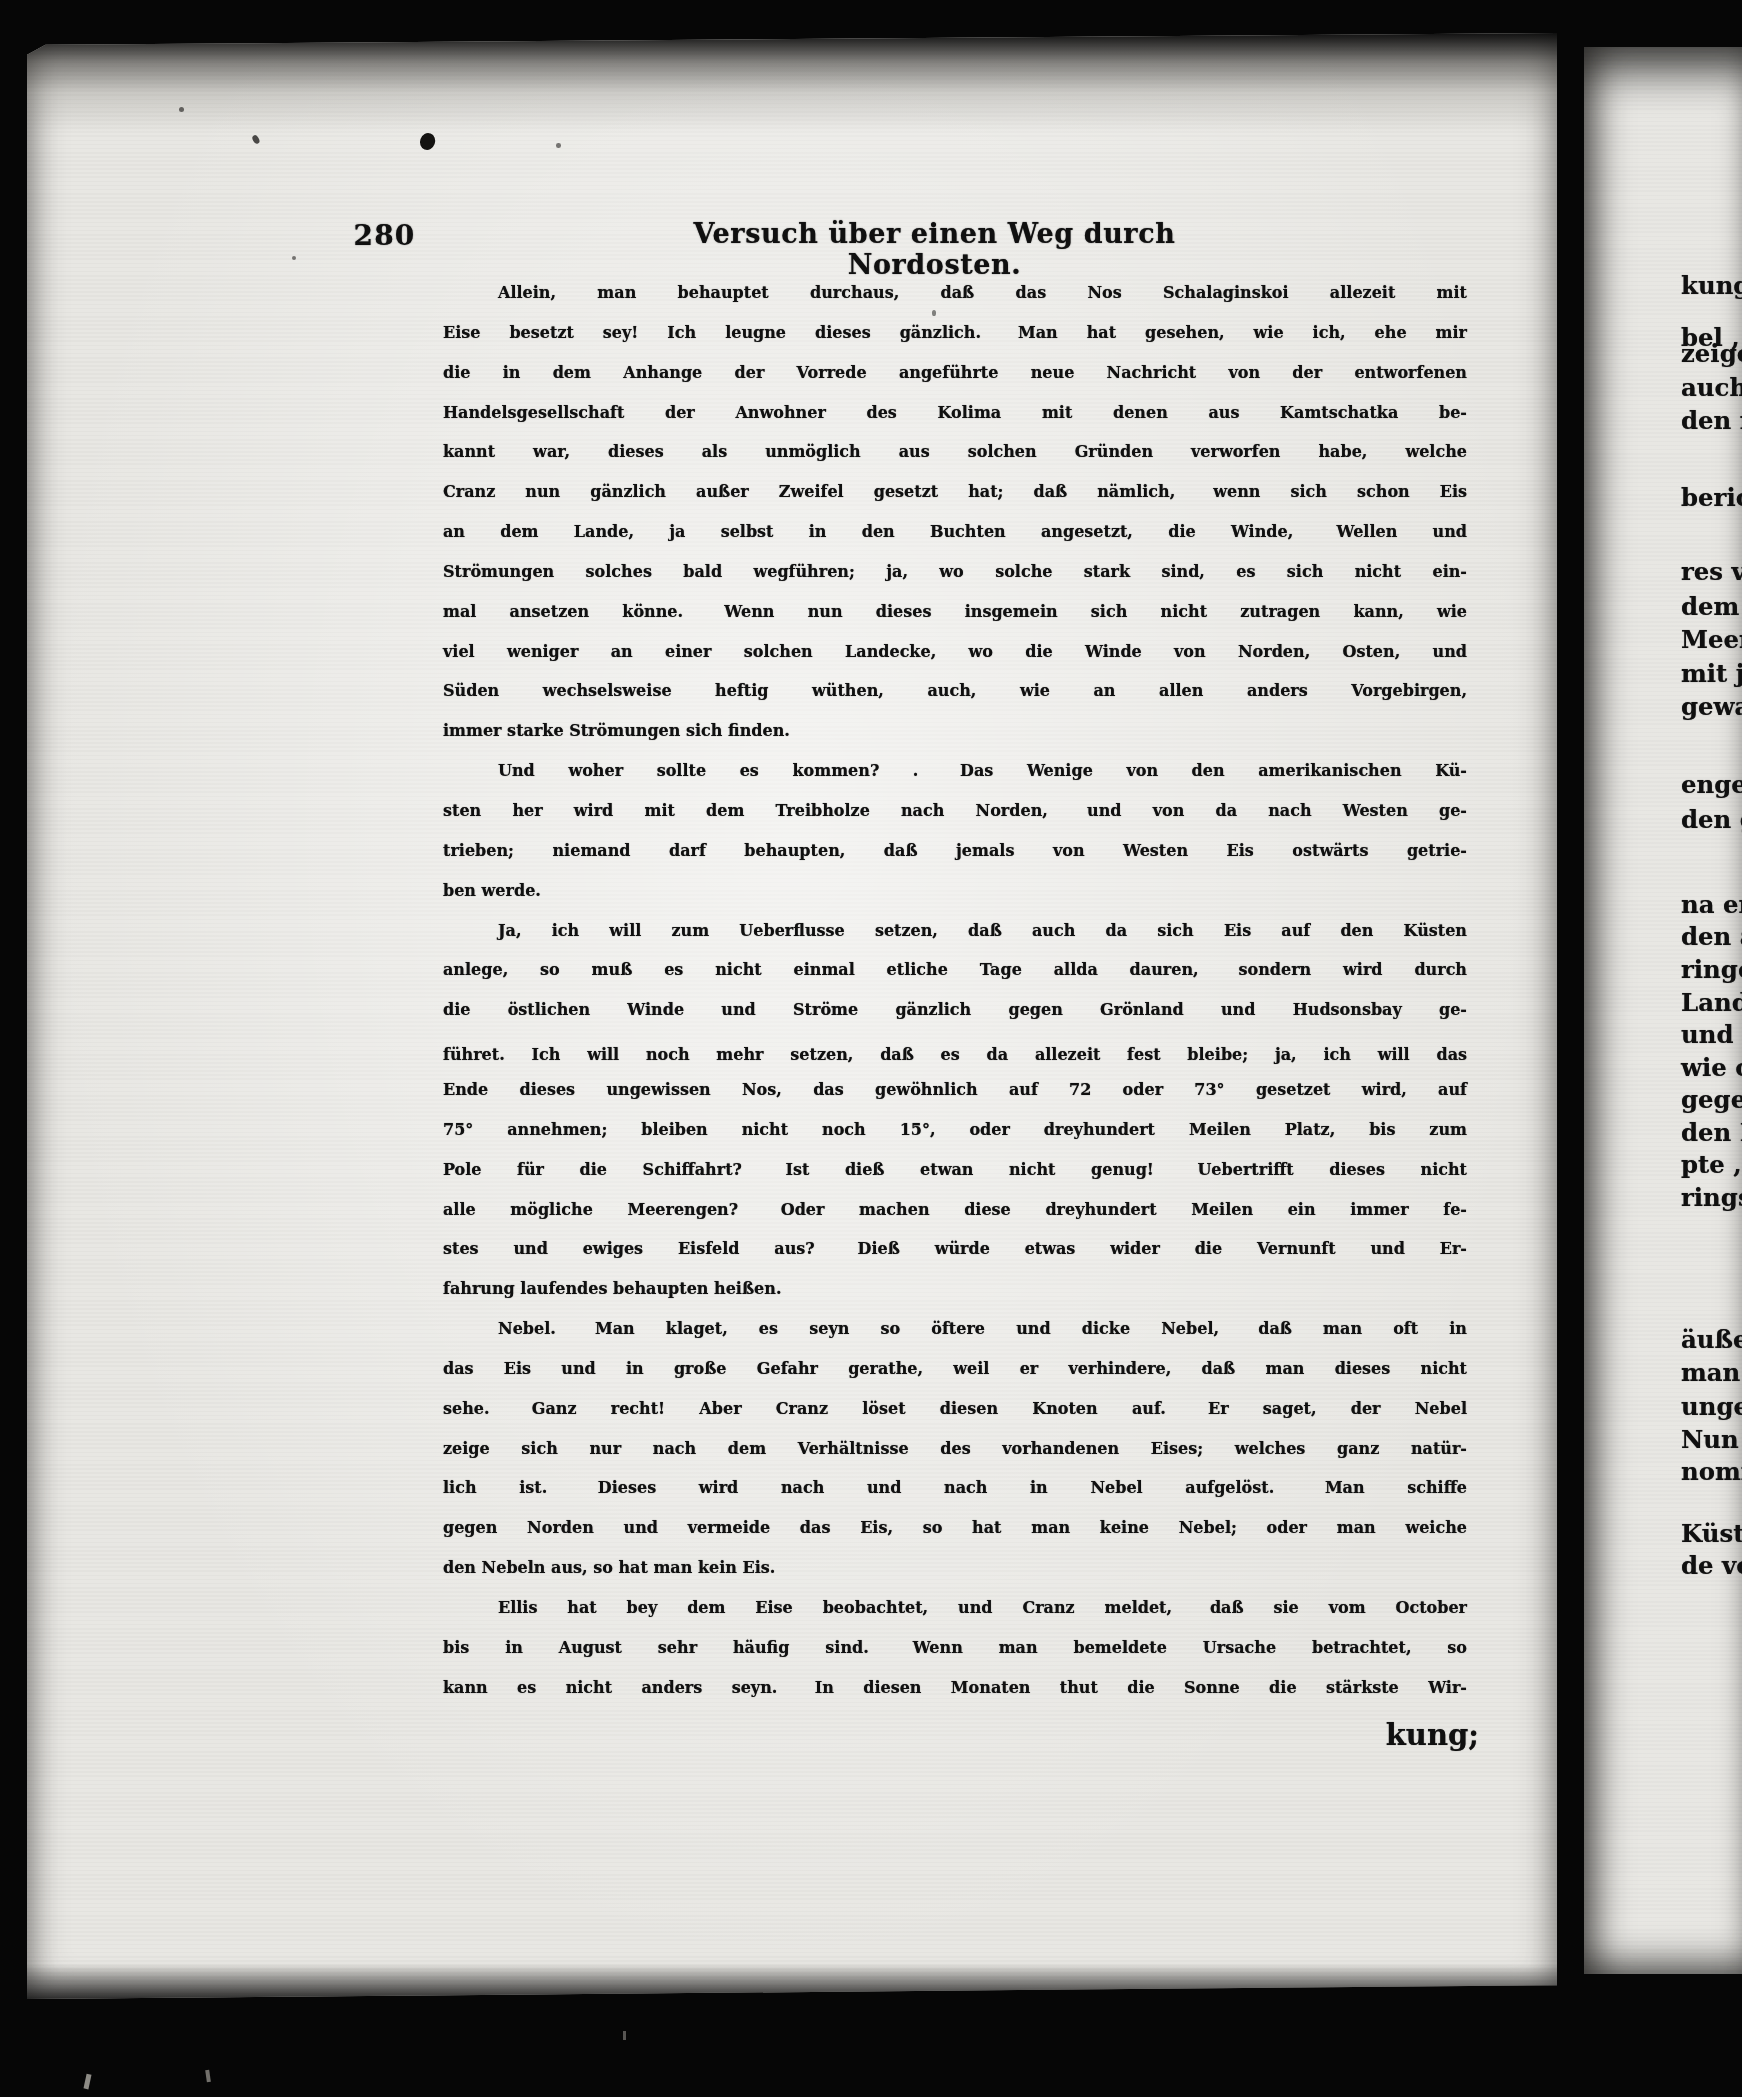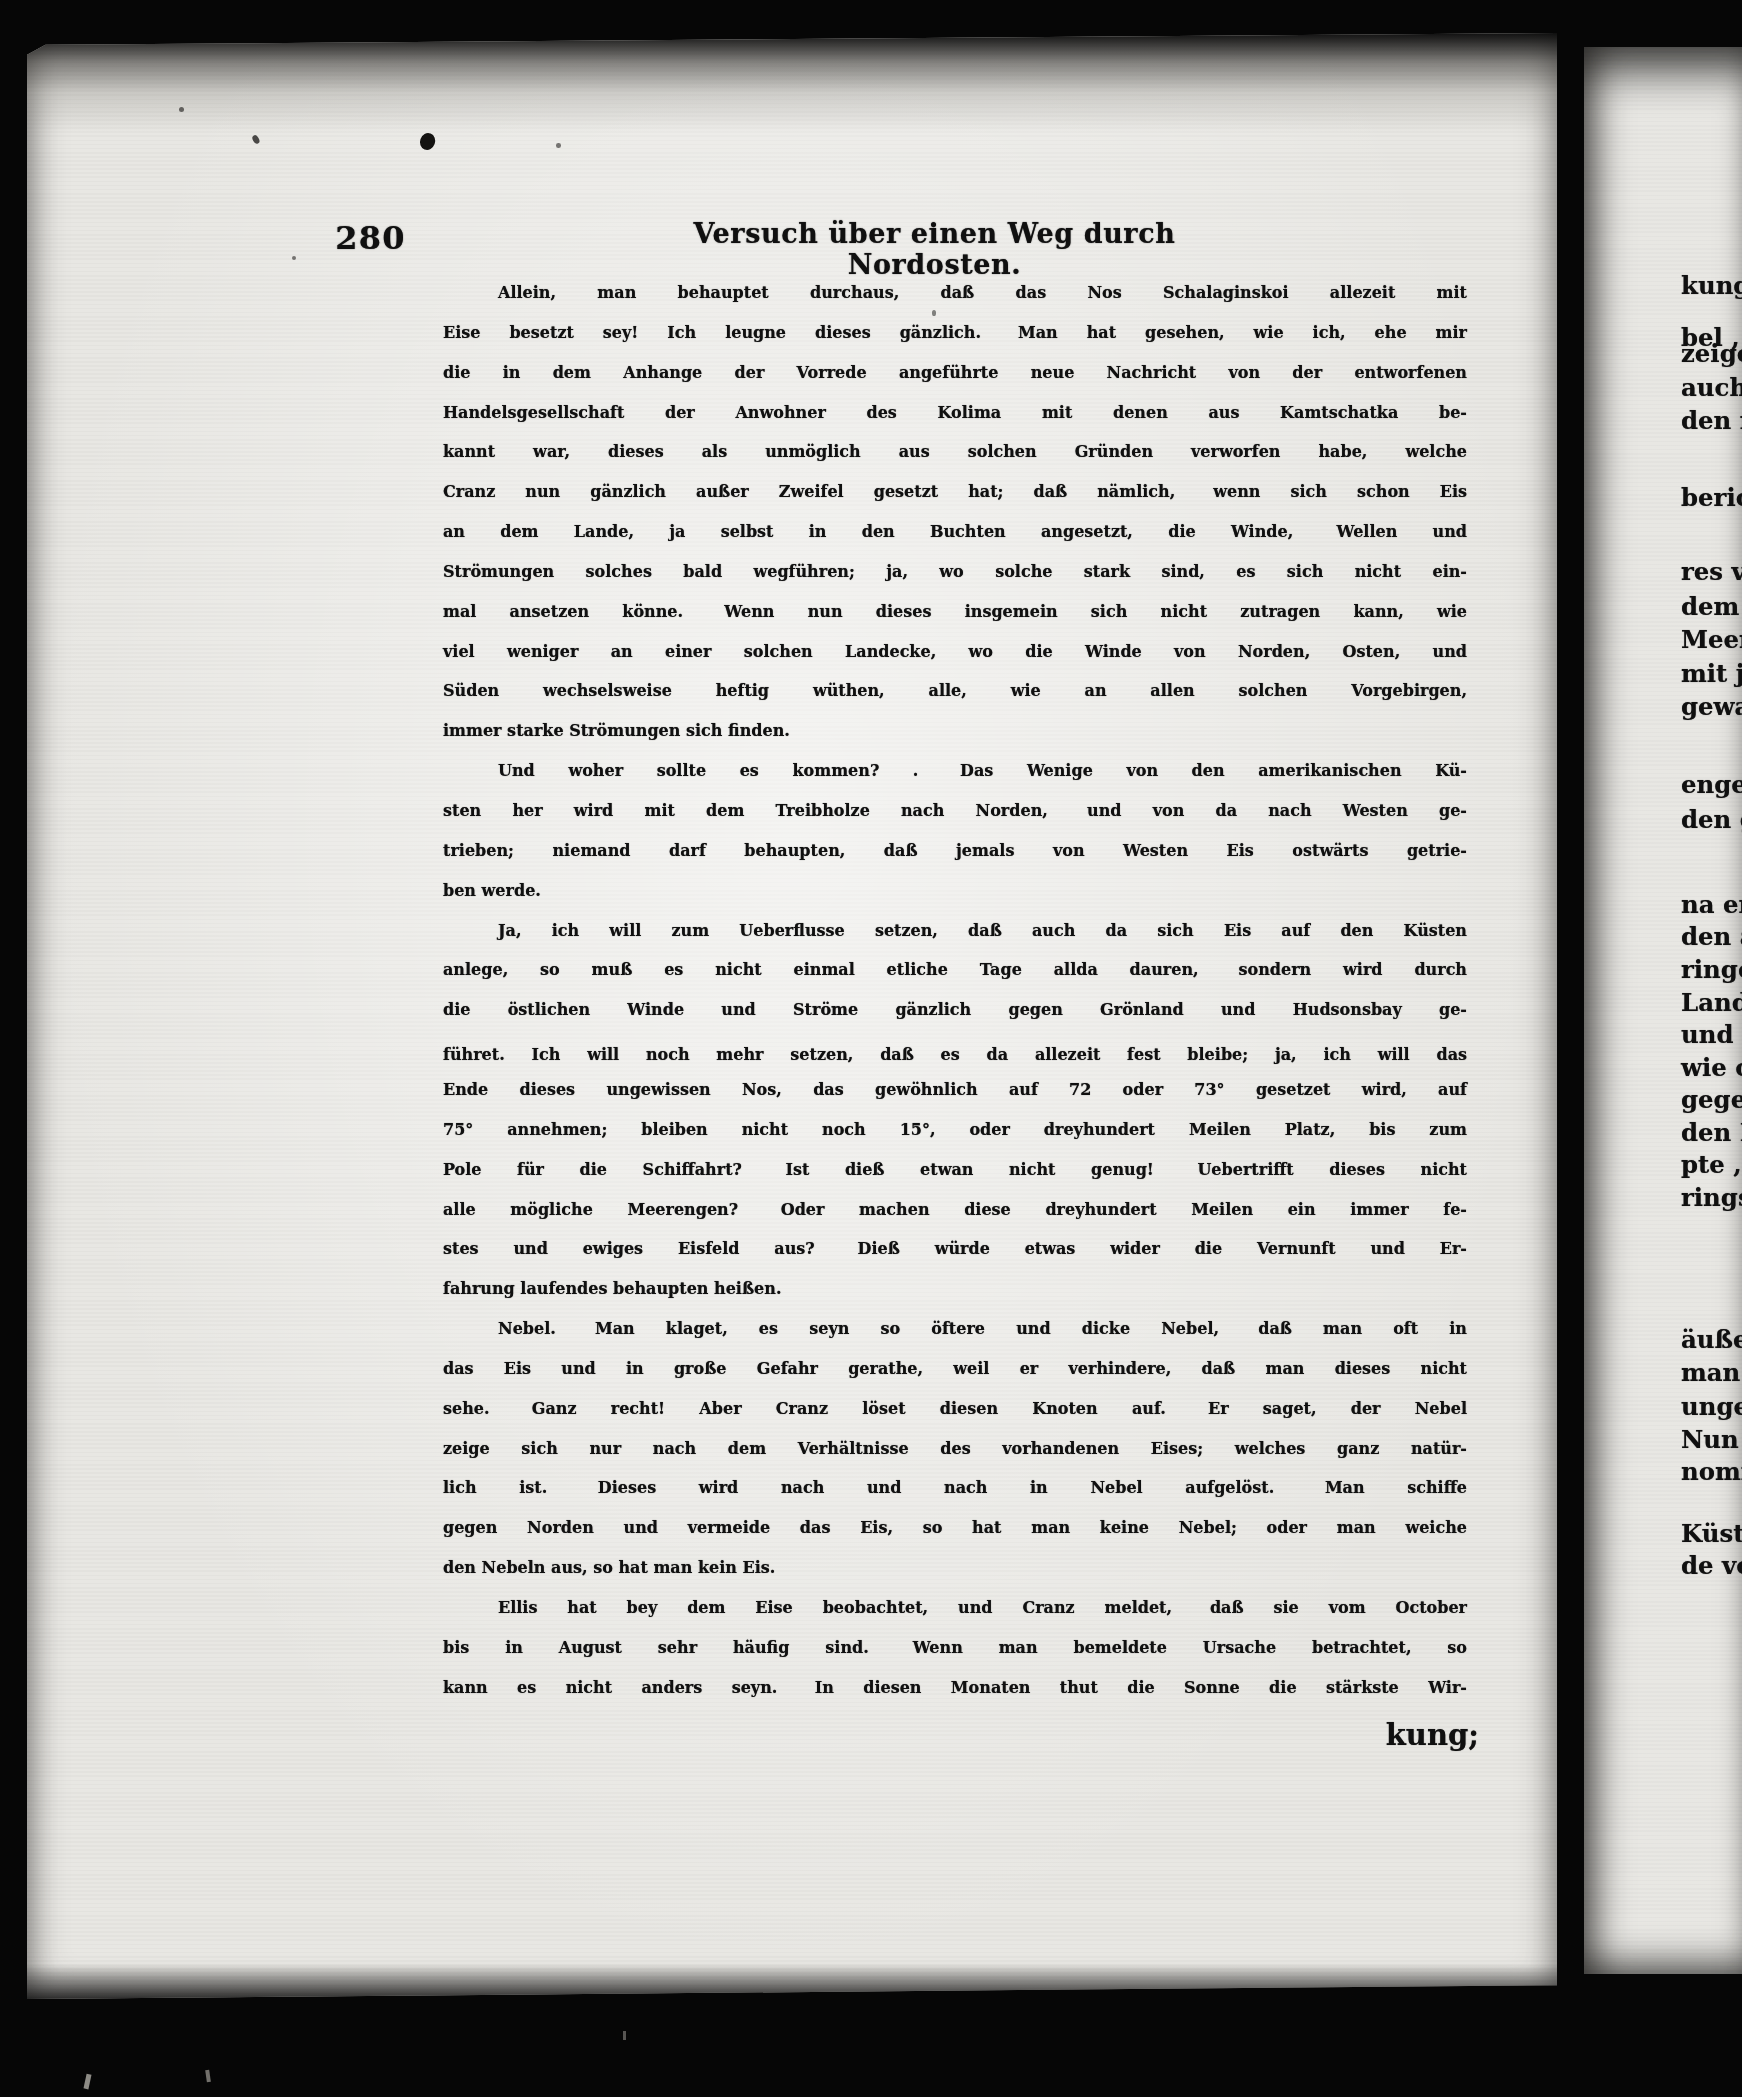--- a/index.html
+++ b/index.html
@@ -36,22 +36,22 @@
       rgba(110,108,102,.25) 60%, rgba(110,108,102,0) 100%);
     pointer-events:none;
   }
   .page::after{ 
     content:"";position:absolute;left:0;bottom:0;right:0;height:35px;
     background:linear-gradient(0deg, rgba(10,10,10,.8), rgba(10,10,10,0));
     pointer-events:none;
   }
   
   .pagenum{
-    position:absolute;left:297px;top:186px;width:93px;
-    font-size:32px;font-weight:700;color:var(--ink);
+    position:absolute;left:311px;top:186px;width:93px;
+    font-size:28px;font-weight:700;color:var(--ink);
     text-align:center;letter-spacing:1.2px;
     text-shadow:0 0 1.2px rgba(0,0,0,.7);
   }
   .runtitle{
     position:absolute;left:576px;top:185px;width:663px;
     font-size:27px;font-weight:700;color:var(--ink);
     text-align:center;letter-spacing:0.6px;
     text-shadow:0 0 1.2px rgba(0,0,0,.7);
   }
   
@@ -112,21 +112,21 @@
       <div class="line first" style="top: 250px;">Allein, man behauptet durchaus, daß das Nos Schalaginskoi allezeit mit</div>
       <div class="line" style="top: 290px;">Eise besetzt sey! Ich leugne dieses gänzlich.  Man hat gesehen, wie ich, ehe mir</div>
       <div class="line" style="top: 330px;">die in dem Anhange der Vorrede angeführte neue Nachricht von der entworfenen</div>
       <div class="line" style="top: 370px;">Handelsgesellschaft der Anwohner des Kolima mit denen aus Kamtschatka be-</div>
       <div class="line" style="top: 409px;">kannt war, dieses als unmöglich aus solchen Gründen verworfen habe, welche</div>
       <div class="line" style="top: 449px;">Cranz nun gänzlich außer Zweifel gesetzt hat; daß nämlich,  wenn sich schon Eis</div>
       <div class="line" style="top: 489px;">an dem Lande, ja selbst in den Buchten angesetzt, die Winde,  Wellen und</div>
       <div class="line" style="top: 529px;">Strömungen solches bald wegführen; ja, wo solche stark sind, es sich nicht ein-</div>
       <div class="line" style="top: 569px;">mal ansetzen könne.  Wenn nun dieses insgemein sich nicht zutragen kann, wie</div>
       <div class="line" style="top: 609px;">viel weniger an einer solchen Landecke, wo die Winde von Norden, Osten, und</div>
-      <div class="line" style="top: 648px;">Süden wechselsweise heftig wüthen, alle, wie an allen solchen Vorgebirgen,</div>
+      <div class="line" style="top: 648px;">Süden wechselsweise heftig wüthen, auch, wie an allen anders Vorgebirgen,</div>
       <div class="line lastline" style="top: 688px;">immer starke Strömungen sich finden.</div>
       <div class="line first" style="top: 728px;">Und woher sollte es kommen? .  Das Wenige von den amerikanischen Kü-</div>
       <div class="line" style="top: 808px;">trieben; niemand darf behaupten, daß jemals von Westen Eis ostwärts getrie-</div>
       <div class="line" style="top: 768px;">sten her wird mit dem Treibholze nach Norden,  und von da nach Westen ge-</div>
       <div class="line lastline" style="top: 848px;">ben werde.</div>
       <div class="line first" style="top: 888px;">Ja, ich will zum Ueberflusse setzen, daß auch da sich Eis auf den Küsten</div>
       <div class="line" style="top: 927px;">anlege, so muß es nicht einmal etliche Tage allda dauren,  sondern wird durch</div>
       <div class="line" style="top: 967px;">die östlichen Winde und Ströme gänzlich gegen Grönland und Hudsonsbay ge-</div>
       <div class="line" style="top: 1012px;">führet. Ich will noch mehr setzen, daß es da allezeit fest bleibe; ja, ich will das</div>
       <div class="line" style="top: 1047px;">Ende dieses ungewissen Nos, das gewöhnlich auf 72 oder 73° gesetzet wird, auf</div>

